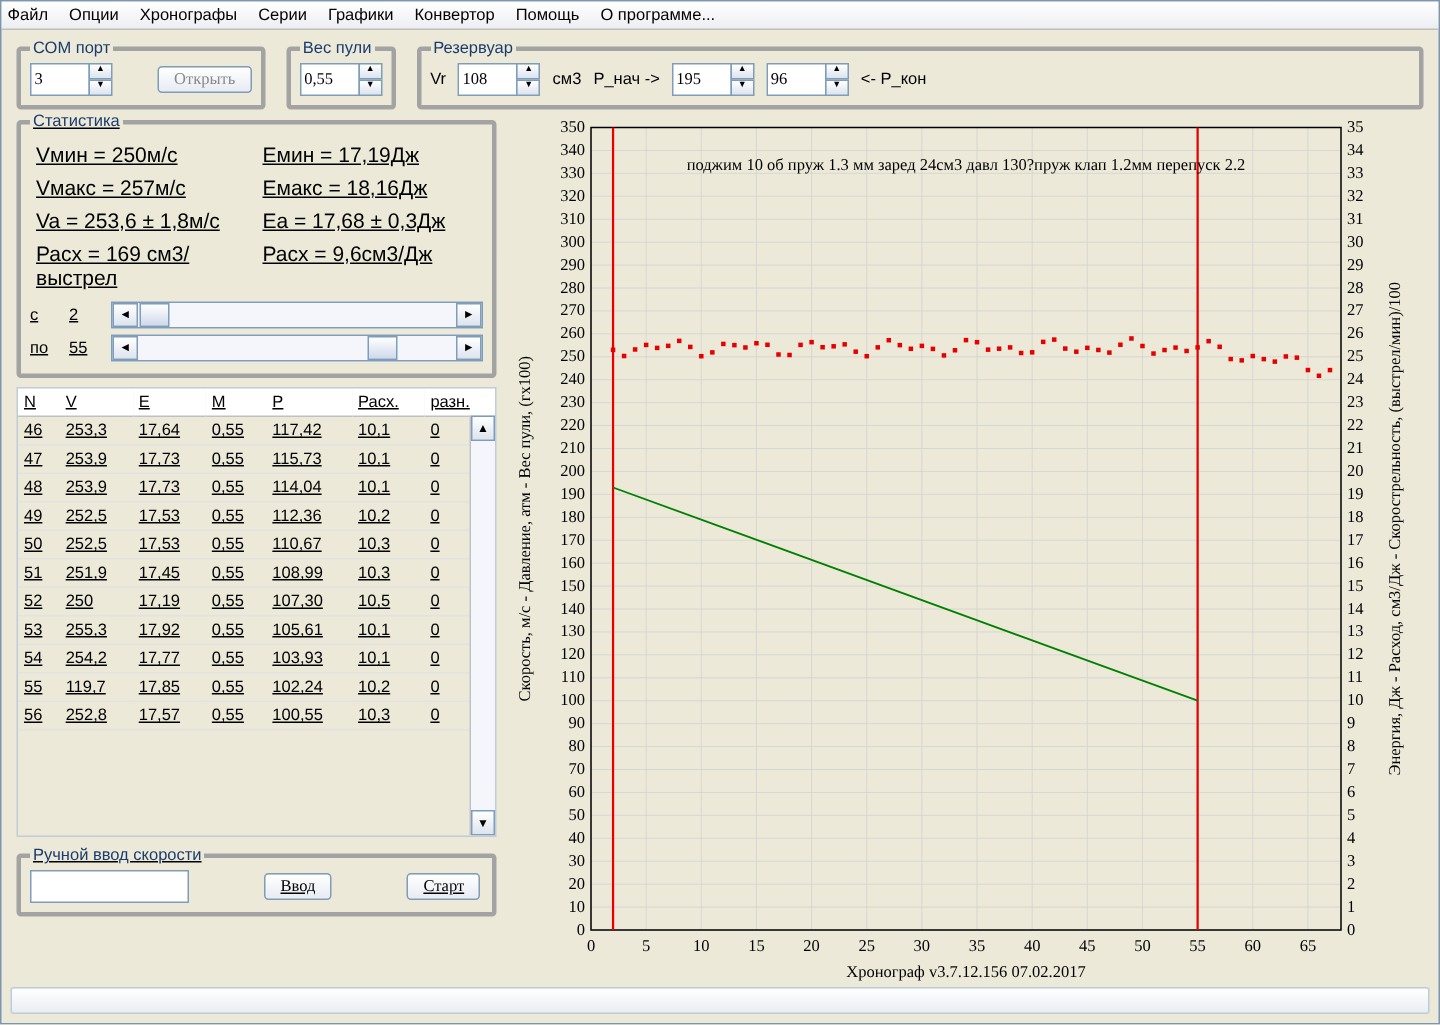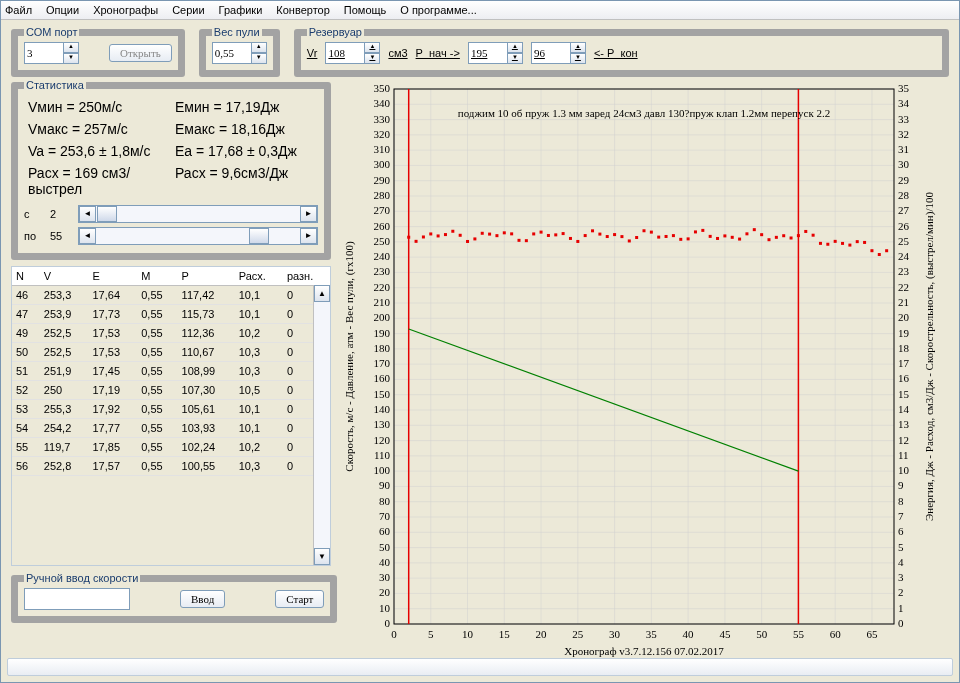--- a/index.html
+++ b/index.html
@@ -1,28 +1,28 @@
 <!DOCTYPE html>
 <html><head>
 <meta charset="utf-8">
 <style>
   html,body{margin:0;padding:0;font-family:Tahoma,Arial,sans-serif;font-size:11px;color:#000;background:#ece9d8;}
   .window{width:960px;height:683px;background:#ece9d8;border:1px solid #7a96b1;box-sizing:border-box;position:relative;overflow:hidden;}
   .menubar{background:linear-gradient(#fff,#edeef2);border-bottom:1px solid #c0c0c0;height:18px;display:flex;align-items:center;padding:0 4px;gap:14px;}
   .menubar span{cursor:default;}
   .toprow{display:flex;gap:14px;padding:6px 10px 2px 10px;}
-  fieldset{border:7px solid #a3a3a3;border-radius:3px;padding:4px 6px 6px 6px;margin:0;}
+  fieldset{border:3px solid #a3a3a3;border-radius:3px;padding:4px 6px 6px 6px;margin:0;}
   legend{font-size:11px;color:#1a3c6e;padding:0 2px;}
   .spin{display:inline-flex;align-items:center;}
   .spin input{width:34px;height:18px;border:1px solid #7f9db9;padding:1px 2px;font:11px Tahoma;}
   .spin .btns{display:flex;flex-direction:column;margin-left:-1px;}
   .spin .btns div{width:14px;height:9px;border:1px solid #7f9db9;background:linear-gradient(#fff,#dde4ee);font-size:6px;line-height:7px;text-align:center;cursor:default;}
   button{font:11px Tahoma;border:1px solid #7f9db9;background:linear-gradient(#fff,#e7ecf3);border-radius:3px;padding:2px 10px;cursor:default;margin-left:24px;}
   button:disabled{color:#a0a0a0;}
-  .body{display:flex;gap:8px;padding:0 10px;}
+  .body{display:flex;gap:8px;padding:0 10px;text-decoration:underline;}
   .left{width:320px;display:flex;flex-direction:column;gap:6px;}
   .stats{display:grid;grid-template-columns:1fr 1fr;row-gap:6px;column-gap:8px;font-size:14px;padding:4px 4px 6px 4px;}
   .sliderrow{display:flex;align-items:center;gap:6px;padding:2px 0;}
   .sliderrow .lbl{width:20px;}
   .sliderrow .val{width:22px;}
   .scrollbar{flex:1;height:16px;border:1px solid #7f9db9;background:#f4f6fb;position:relative;}
   .scrollbar .arrow{position:absolute;top:0;width:15px;height:14px;border:1px solid #7f9db9;background:linear-gradient(#fff,#dde4ee);font-size:8px;text-align:center;line-height:14px;}
   .scrollbar .arrow.l{left:0;}
   .scrollbar .arrow.r{right:0;}
   .scrollbar .thumb{position:absolute;top:0;height:14px;width:18px;border:1px solid #7f9db9;background:linear-gradient(#fff,#cfd9ea);}
@@ -75,21 +75,21 @@
         <input value="0,55" style="">
         <div class="btns">
             <div>▲</div>
             <div>▼</div>
           </div>
       </div>
     </fieldset>
 
     <fieldset style="flex:1;">
       <legend>Резервуар</legend>
-      <div style="display:flex;gap:8px;align-items:center;text-decoration:underline;">
+      <div style="display:flex;gap:8px;align-items:center;">
         <span>Vr</span>
         <div class="spin">
           <input value="108" style="">
           <div class="btns">
               <div>▲</div>
               <div>▼</div>
             </div>
         </div>
         <span>см3</span>
         <span>Р_нач -&gt;</span>
@@ -168,20 +168,29 @@
                 <td>117,42</td>
                 <td>10,1</td>
                 <td>0</td>
               </tr>
               <tr>
                 <td>47</td>
                 <td>253,9</td>
                 <td>17,73</td>
                 <td>0,55</td>
                 <td>115,73</td>
+                <td>10,1</td>
+                <td>0</td>
+              </tr>
+              <tr>
+                <td>48</td>
+                <td>253,9</td>
+                <td>17,73</td>
+                <td>0,55</td>
+                <td>114,04</td>
                 <td>10,1</td>
                 <td>0</td>
               </tr>
               <tr>
                 <td>49</td>
                 <td>252,5</td>
                 <td>17,53</td>
                 <td>0,55</td>
                 <td>112,36</td>
                 <td>10,2</td>

